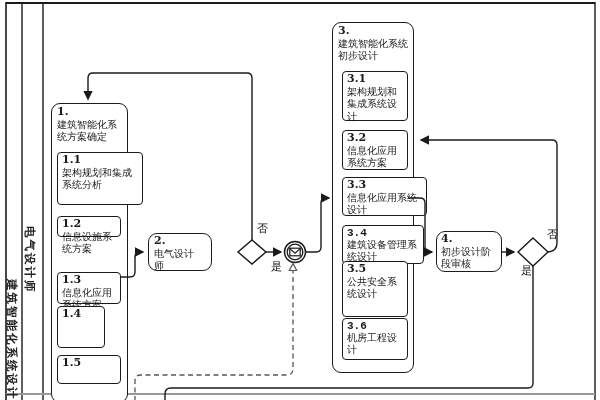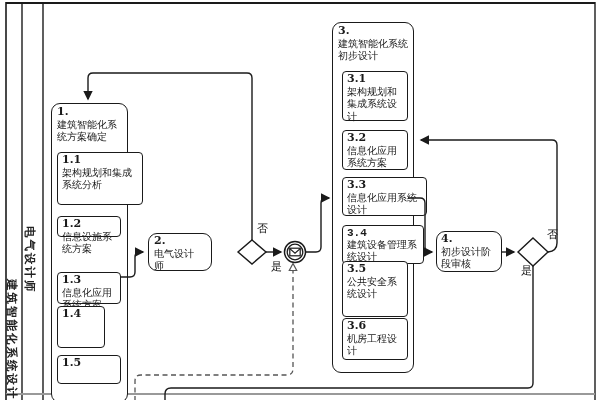--- a/index.html
+++ b/index.html
@@ -92,21 +92,21 @@
     <span class="lbl">信息化应用系统设计</span>
   </div>
   <div class="subnode" style="left:342px;top:225px;width:82px;height:39px;font-family:Liberation Mono, monospace;">
     <span class="num">3.4</span>
     <span class="lbl">建筑设备管理系统设计</span>
   </div>
   <div class="subnode" style="left:342px;top:261px;width:66px;height:56px;">
     <span class="num">3.5</span>
     <span class="lbl">公共安全系统设计</span>
   </div>
-  <div class="subnode" style="left:342px;top:318px;width:66px;height:42px;">
+  <div class="subnode" style="left:342px;top:318px;width:66px;height:42px;font-family:Liberation Mono, monospace;">
     <span class="num">3.6</span>
     <span class="lbl">机房工程设计</span>
   </div>
 
   <div class="node" style="left:436px;top:231px;width:66px;height:41px;padding:1px 4px;">
     <span class="num">4.</span>
     <span class="lbl">初步设计阶段审核</span>
   </div>
 
   <span class="gwlabel" style="left:257px;top:223px;">否</span>

